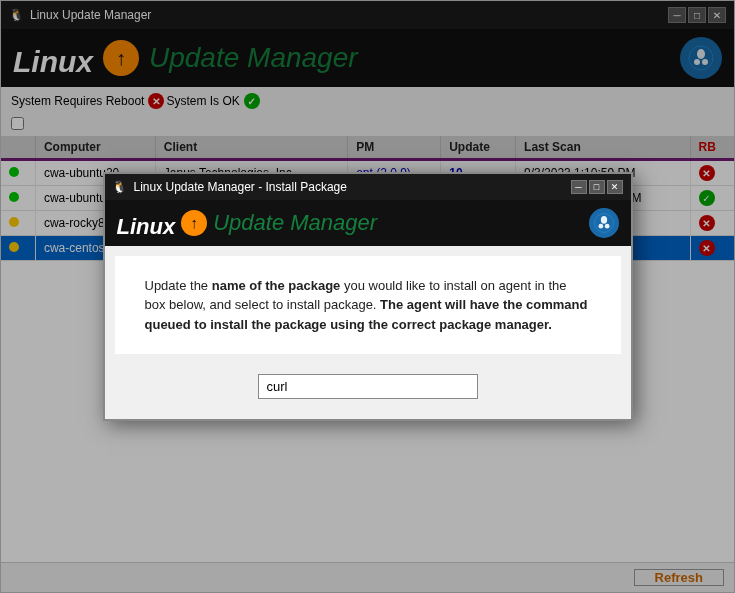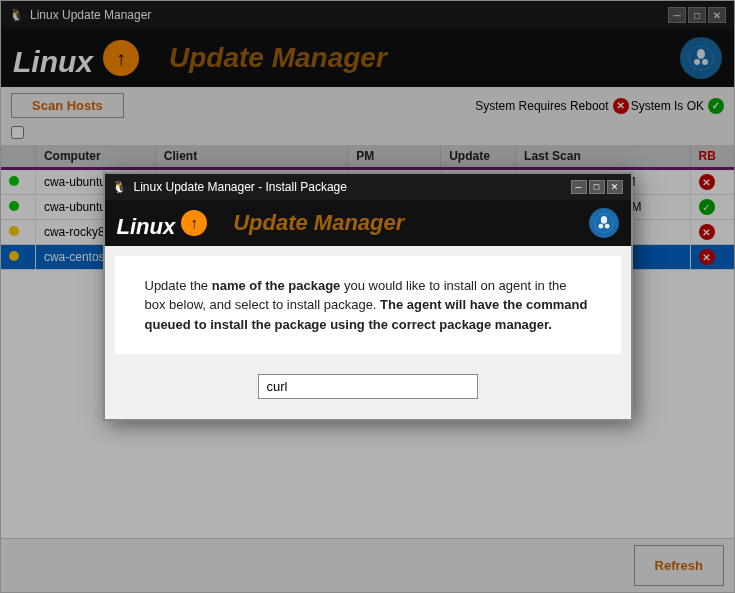--- a/index.html
+++ b/index.html
@@ -84,24 +84,23 @@
       background: #ff8c00;
       display: flex;
       align-items: center;
       justify-content: center;
       font-size: 20px;
       color: #111;
       font-weight: bold;
     }
     .logo-update-manager {
       font-size: 28px;
-      font-weight: 700;
-      color: #a16207;
+      font-weight: 400;
+      color: #15803d;
       font-style: italic;
-      margin-left: 20px;
     }
     .logo-right-icon {
       width: 42px;
       height: 42px;
       border-radius: 50%;
       background: #1a6aaa;
       display: flex;
       align-items: center;
       justify-content: center;
     }
@@ -236,21 +235,21 @@
       background: #f0f0f0;
       border-top: 1px solid #ccc;
       padding: 6px 10px;
       display: flex;
       justify-content: flex-end;
     }
     .refresh-btn {
       background: #f0f0f0;
       border: 1px solid #999;
       color: #cc6600;
-      padding: 12px 20px;
+      padding: 0 20px;
       cursor: pointer;
       font-size: 13px;
       font-weight: 600;
     }
 
     
     .modal-overlay {
       position: absolute;
       top: 0; left: 0; right: 0; bottom: 0;
       background: rgba(0,0,0,0.3);
@@ -374,21 +373,20 @@
       <svg width="28" height="28" viewBox="0 0 28 28" fill="none">
         <circle cx="14" cy="14" r="12" fill="#1a6aaa" stroke="#2288cc" stroke-width="1"></circle>
         <ellipse cx="14" cy="10" rx="4" ry="5" fill="#fff" opacity="0.9"></ellipse>
         <circle cx="10" cy="18" r="3" fill="#fff" opacity="0.9"></circle>
         <circle cx="18" cy="18" r="3" fill="#fff" opacity="0.9"></circle>
       </svg>
     </div>
   </div>
 
   <div class="toolbar">
-    <button class="scan-hosts-btn">Scan Hosts</button>
     <div class="system-status">
       <div class="status-row">
         <span>System Requires Reboot</span>
         <div class="status-icon-red">✕</div>
       </div>
       <div class="status-row">
         <span>System Is OK</span>
         <div class="status-icon-green">✓</div>
       </div>
     </div>

